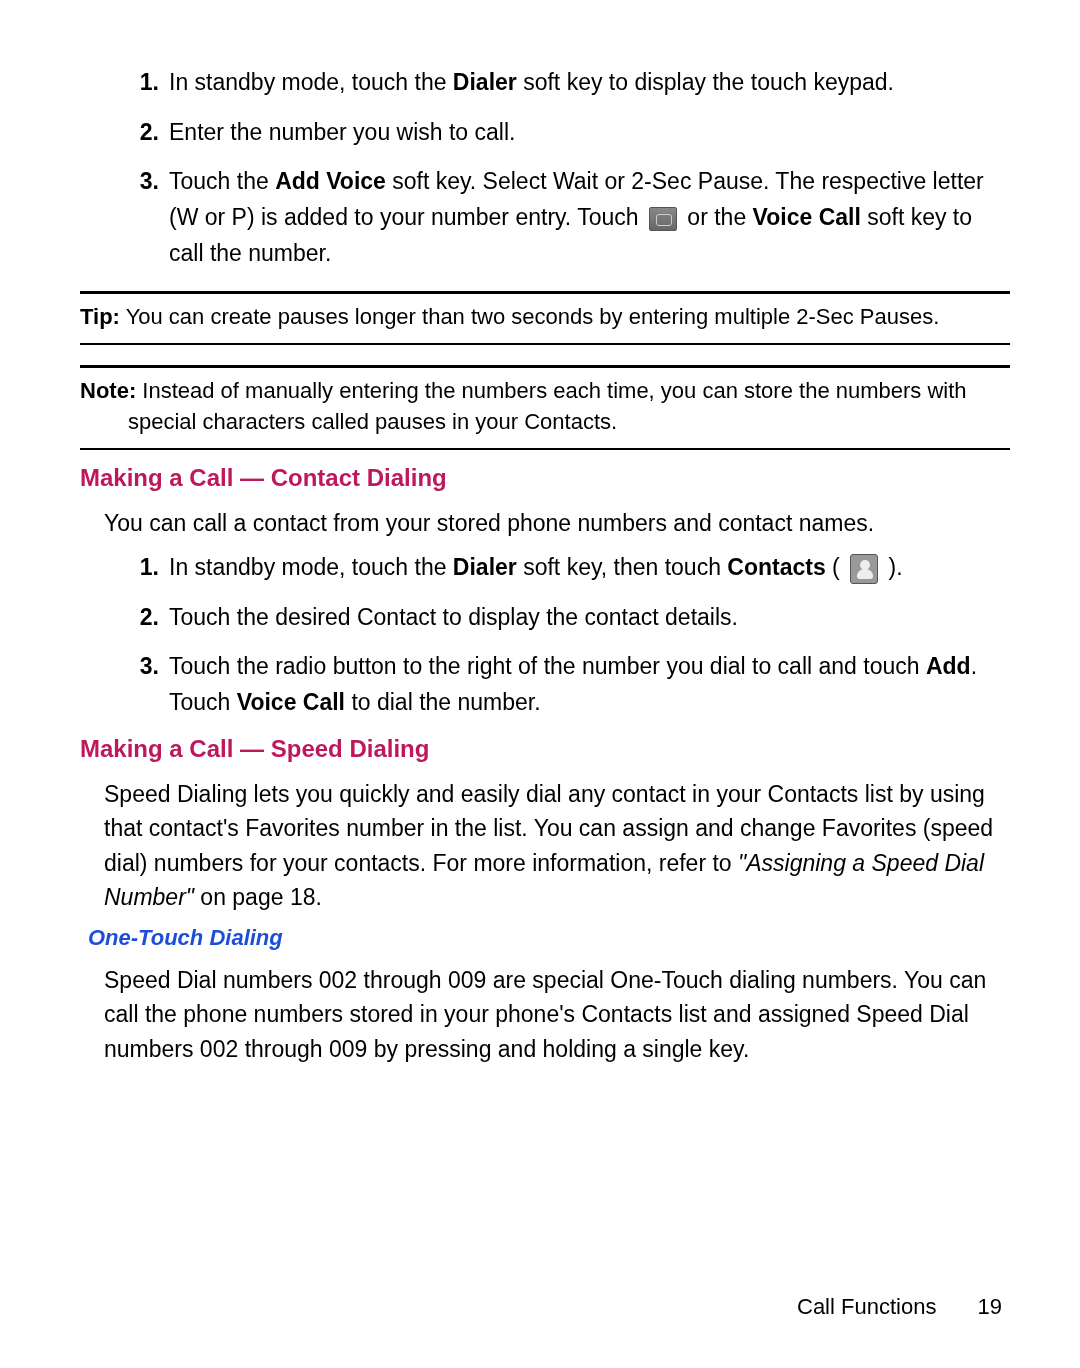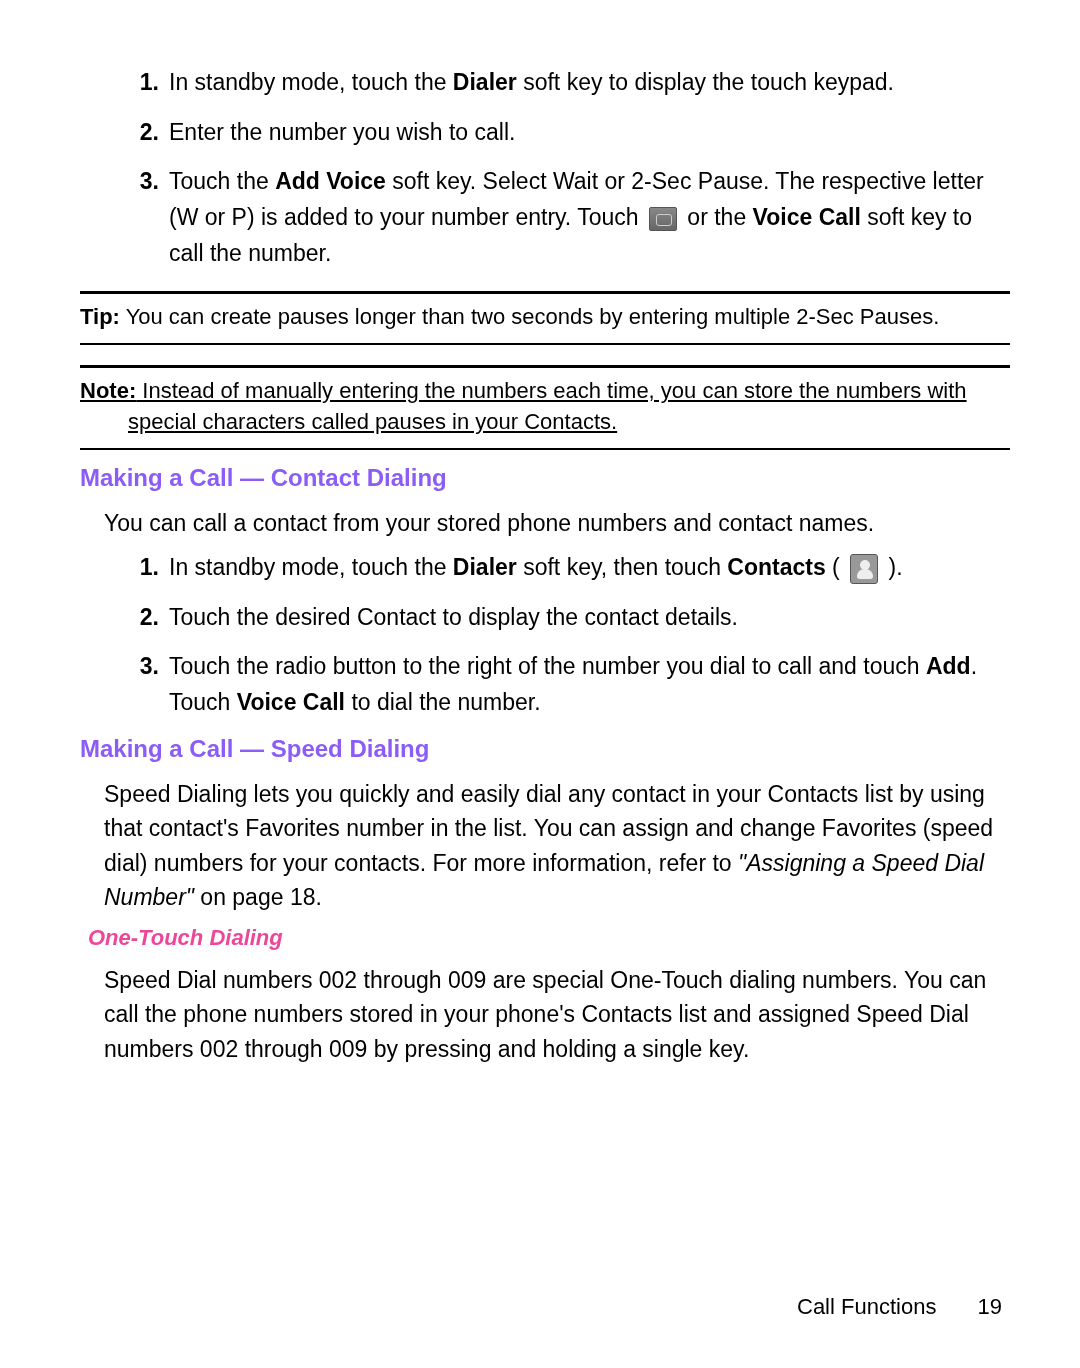--- a/index.html
+++ b/index.html
@@ -101,32 +101,31 @@
       line-height: 1.4;
       padding-left: 0;
     }
     .tip-note .label {
       font-weight: bold;
     }
     .note-indent {
       display: block;
       padding-left: 48px;
       text-indent: -48px;
-      text-decoration: underline;
     }
     .heading-blue {
-      color: #8b5cf6;
+      color: #be185d;
       font-weight: bold;
       font-size: 24px;
       margin-top: 8px;
       margin-bottom: 14px;
       font-family: Arial, Helvetica, sans-serif;
     }
     .heading-blue-italic {
-      color: #ec4899;
+      color: #1d4ed8;
       font-weight: bold;
       font-style: italic;
       font-size: 22px;
       margin-top: 6px;
       margin-bottom: 12px;
     }
     .body-text {
       font-size: 23px;
       line-height: 1.5;
       margin-bottom: 10px;

